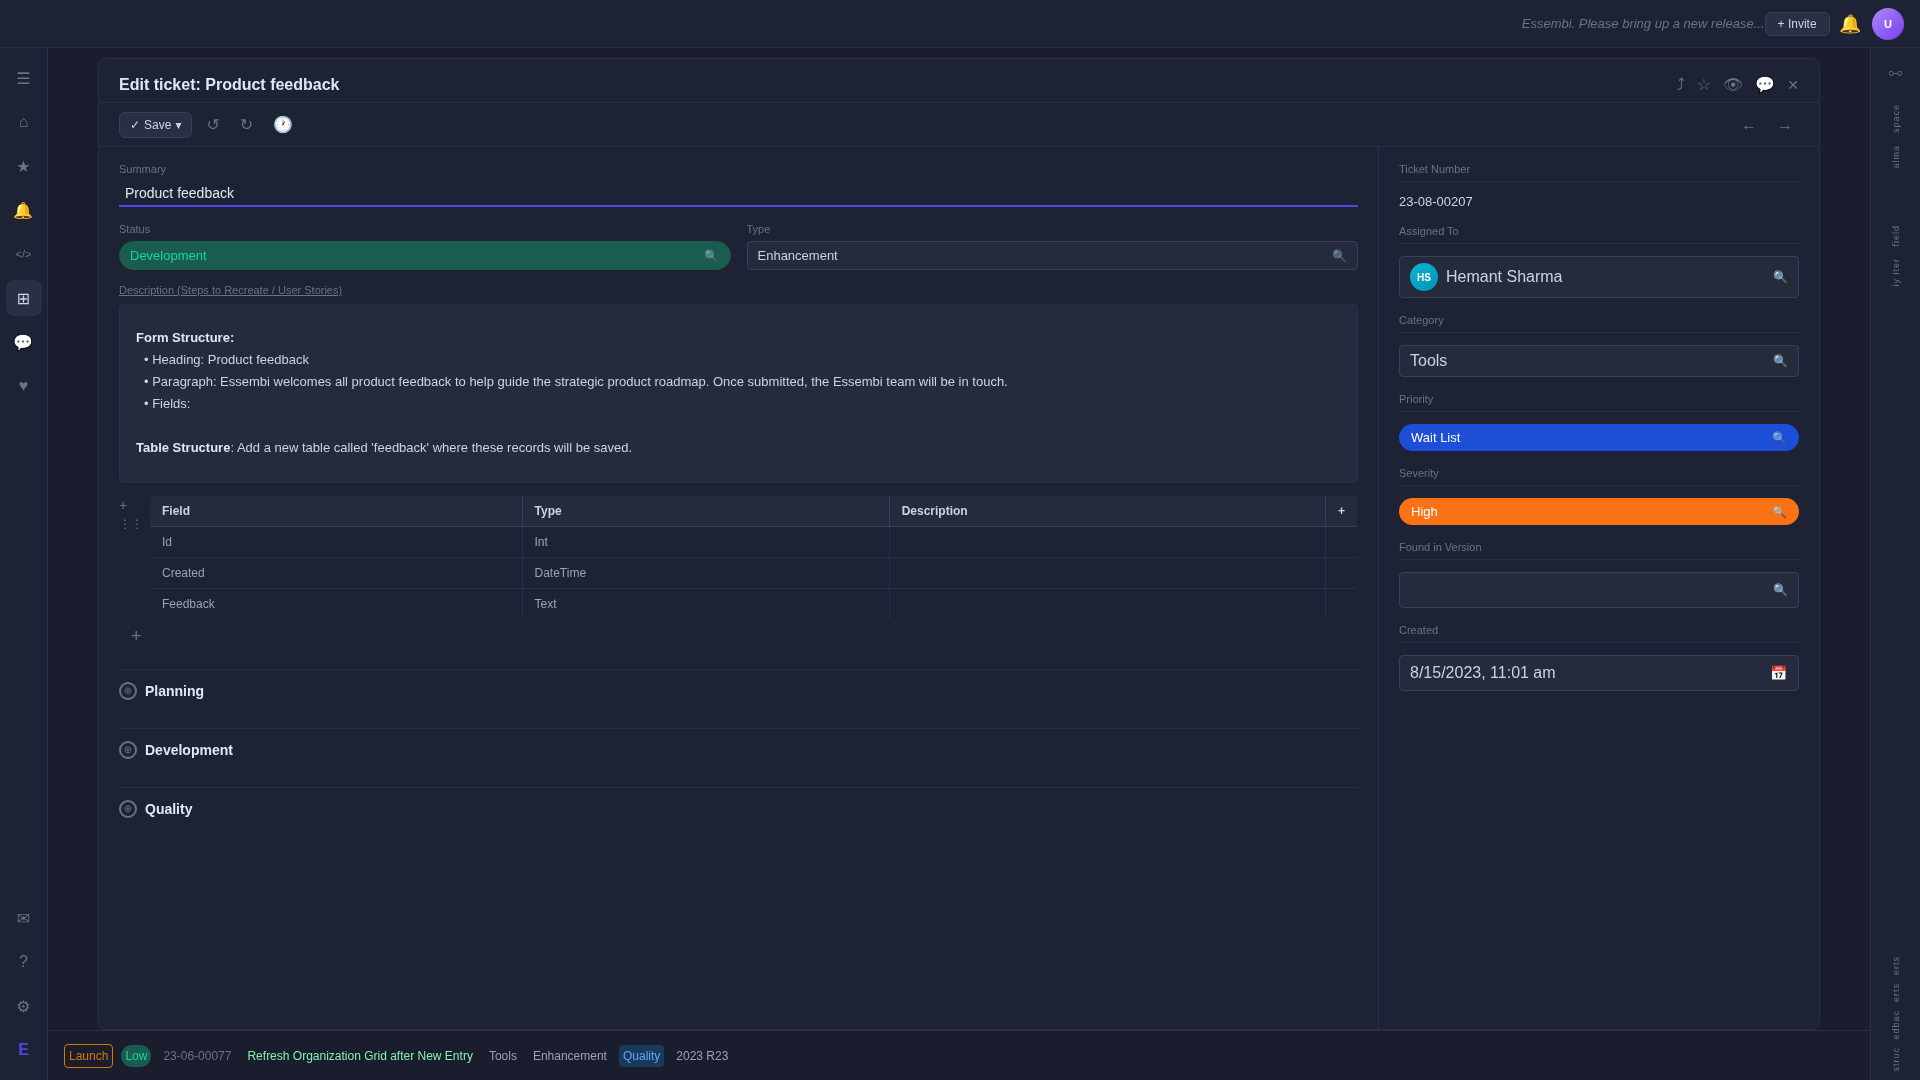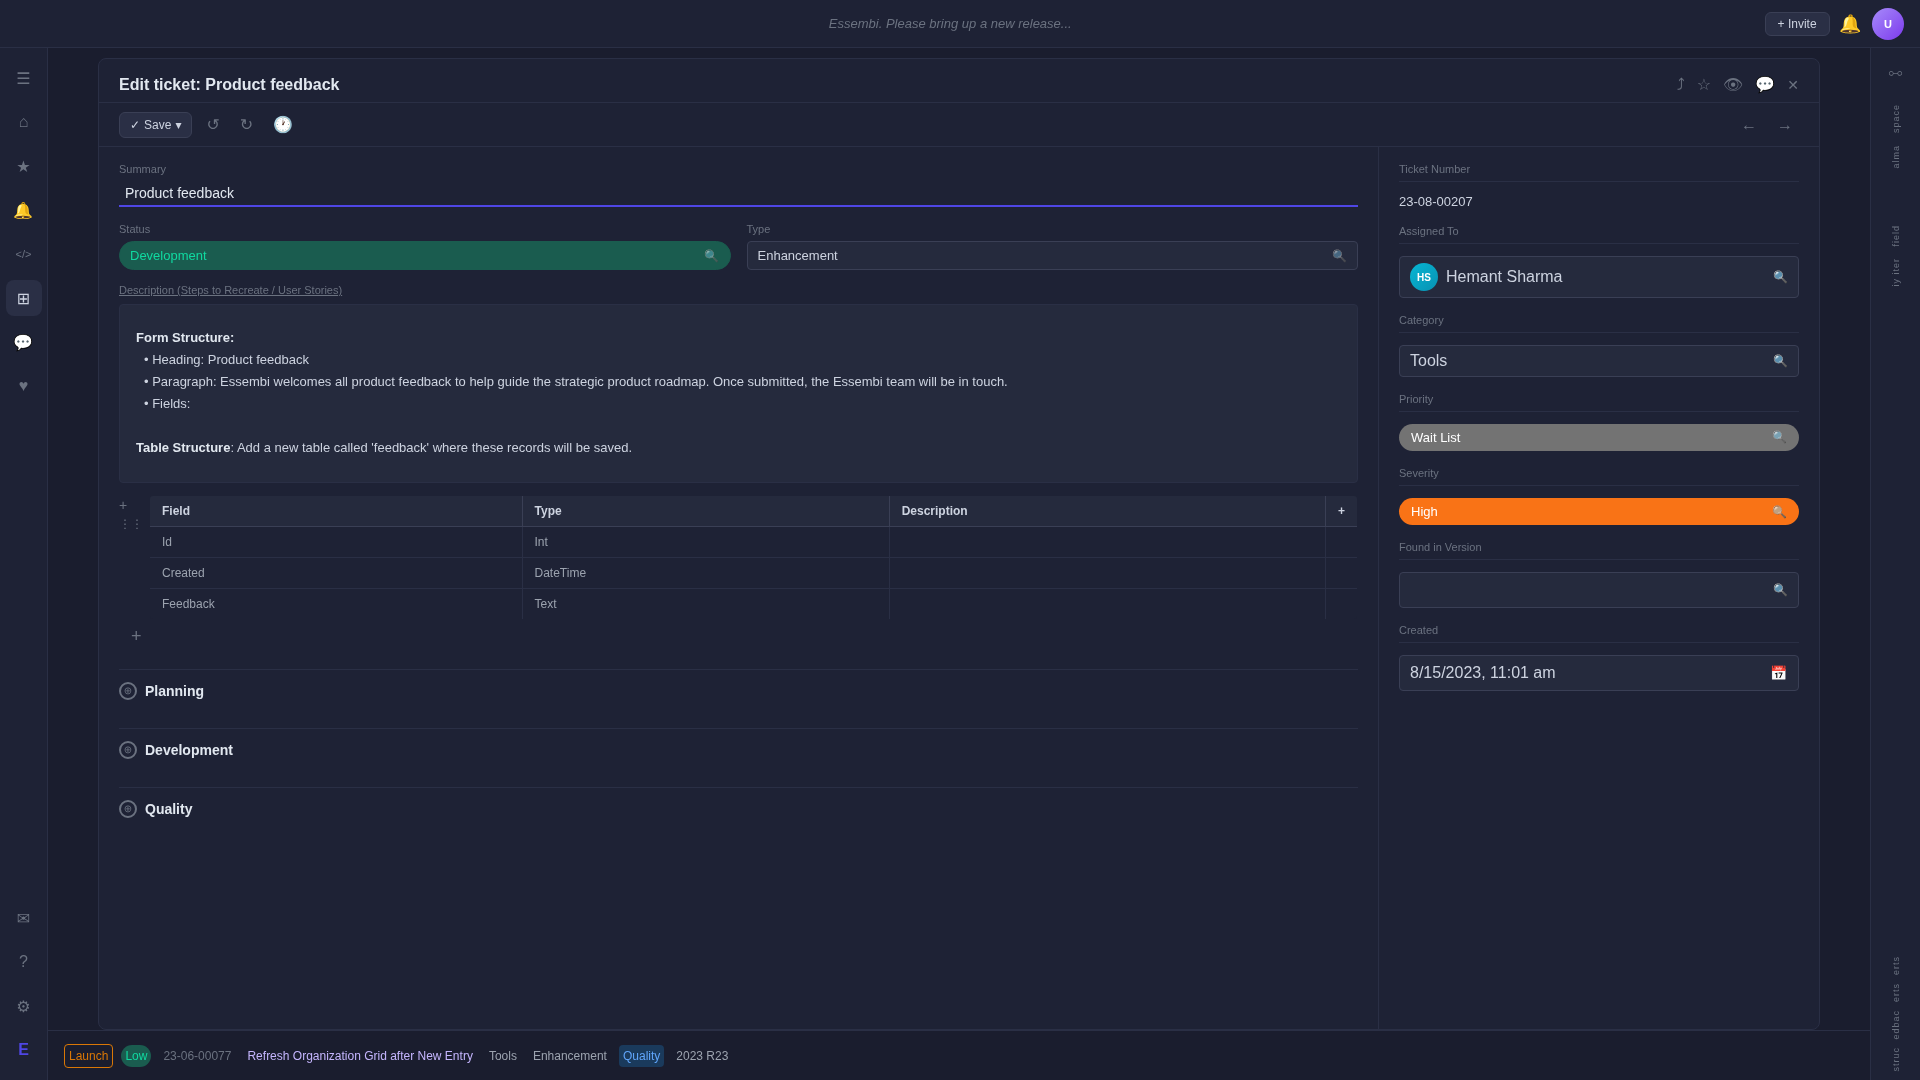--- a/index.html
+++ b/index.html
@@ -20,21 +20,21 @@
       background: #1e2235;
       display: flex;
       align-items: center;
       justify-content: space-between;
       padding: 0 16px;
       border-bottom: 1px solid #2a2f45;
       flex-shrink: 0;
     }
     .top-bar-center {
       flex: 1;
-      text-align: center;
+      text-align: right;
       color: #6b7280;
       font-size: 13px;
       font-style: italic;
     }
     .top-bar-right {
       display: flex;
       align-items: center;
       gap: 10px;
     }
     .invite-btn {
@@ -383,25 +383,25 @@
     .search-field-wrapper {
       background: #252a3d;
       border: 1px solid #3a3f55;
       border-radius: 4px;
       padding: 6px 10px;
       display: flex;
       align-items: center;
       justify-content: space-between;
     }
     .priority-field {
-      background: #737373;
+      background: #1d4ed8;
       border-radius: 20px;
       padding: 6px 12px;
       display: flex;
-      align-items: flex-start;
+      align-items: center;
       justify-content: space-between;
       color: white;
       font-size: 13px;
     }
     .severity-field {
       background: #f97316;
       border-radius: 20px;
       padding: 6px 12px;
       display: flex;
       align-items: center;
@@ -449,21 +449,21 @@
     .bottom-tag {
       padding: 4px 4px;
       border-radius: 4px;
       font-size: 12px;
       font-weight: 500;
       white-space: nowrap;
     }
     .tag-launch { background: #1a1d2e; border: 1px solid #d97706; color: #d97706; border-radius: 4px; }
     .tag-low { background: #1a5c4f; color: #10d9a0; border-radius: 20px; }
     .tag-id { color: #6b7280; }
-    .tag-text { color: #c4b5fd; }
+    .tag-text { color: #86efac; }
     .tag-tools { color: #9ca3af; }
     .tag-enhancement { color: #9ca3af; }
     .tag-quality { background: #1a3a5c; color: #60a5fa; border-radius: 4px; }
     .tag-r23 { color: #9ca3af; }
 
     
     .right-sidebar-peek {
       width: 50px;
       background: #1e2235;
       border-left: 1px solid #2a2f45;

